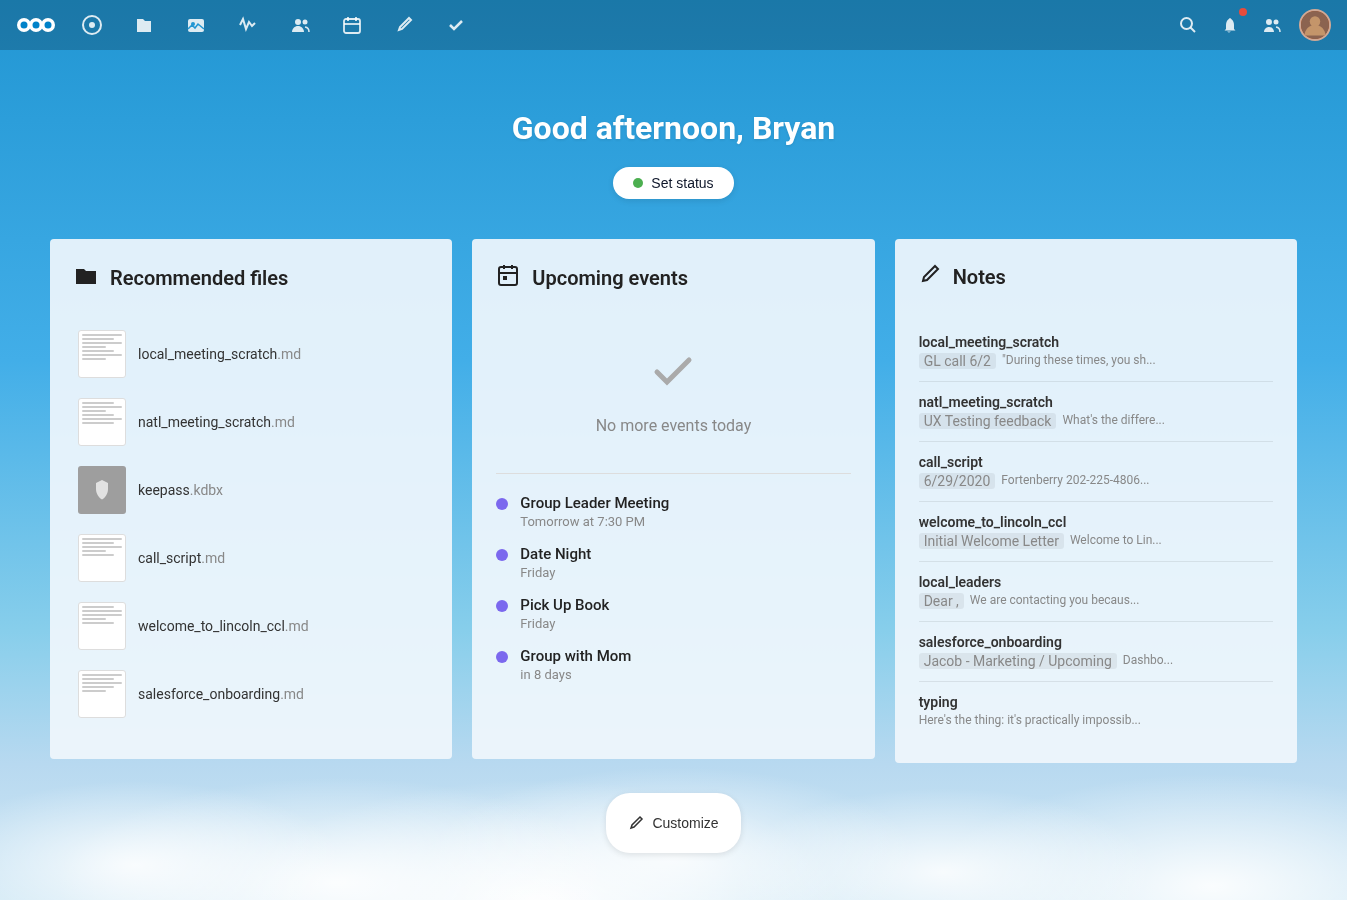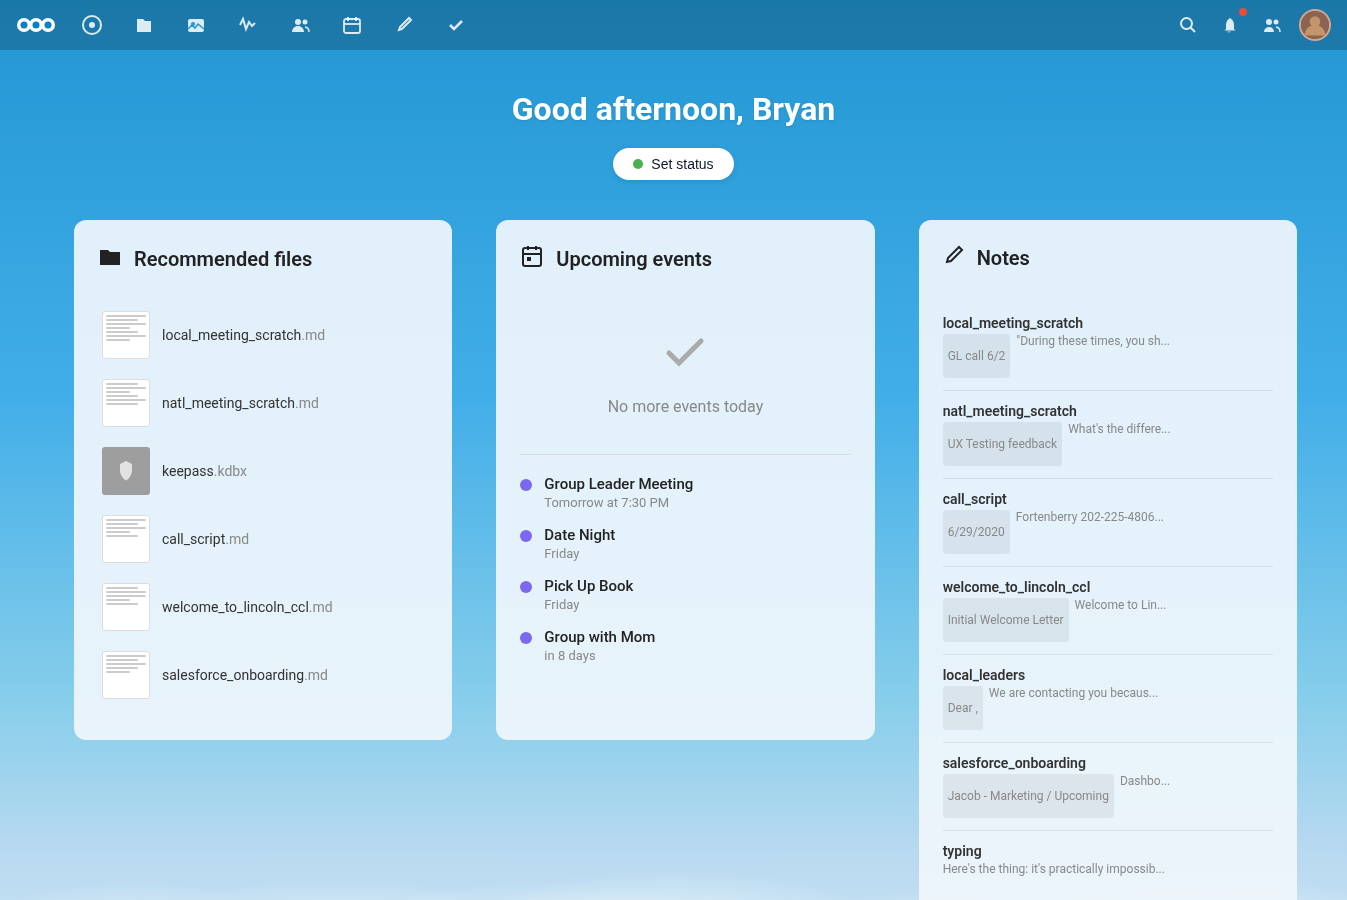--- a/index.html
+++ b/index.html
@@ -96,20 +96,21 @@
       align-items: center;
       padding-top: 40px;
     }
 
     .greeting {
       color: white;
       font-size: 32px;
       font-weight: 700;
       margin-bottom: 20px;
       text-shadow: 0 1px 3px rgba(0,0,0,0.1);
+      margin-top: 19px;
     }
 
     .set-status-btn {
       background: white;
       border: none;
       border-radius: 24px;
       padding: 8px 20px;
       display: flex;
       align-items: center;
       gap: 8px;
@@ -130,26 +131,25 @@
       display: flex;
       gap: 20px;
       padding: 0 50px;
       width: 100%;
       max-width: 1347px;
       align-items: flex-start;
     }
 
     .card {
       background: rgba(240, 246, 252, 0.92);
-      border-radius: 12px;
+      border-radius: 4px;
       flex: 1;
       min-height: 520px;
       padding: 24px;
       position: relative;
-      margin-left: 24px;
     }
 
     .card-header {
       display: flex;
       align-items: center;
       gap: 12px;
       margin-bottom: 24px;
       padding-bottom: 8px;
     }
     .card-title {
@@ -275,22 +275,22 @@
     .note-preview {
       font-size: 12px;
       color: #888;
       display: flex;
       gap: 6px;
       flex-wrap: wrap;
     }
     .note-tag {
       background: rgba(0,0,0,0.06);
       border-radius: 3px;
-      padding: 15px 5px;
-      font-size: 12px;
+      padding: 0 5px;
+      font-size: 14px;
     }
 
     
     .customize-btn {
       background: white;
       border: none;
       border-radius: 24px;
       padding: 22px 22px;
       display: flex;
       align-items: center;

